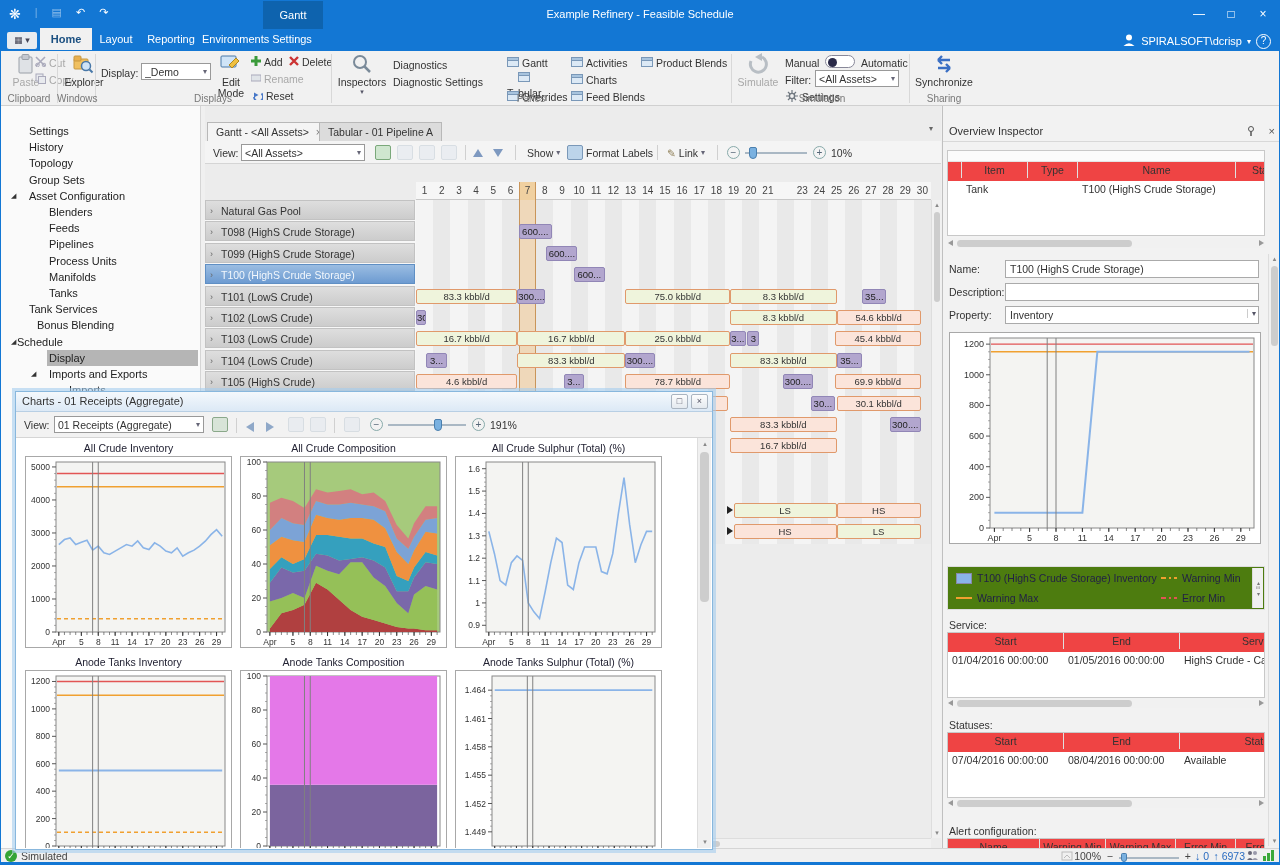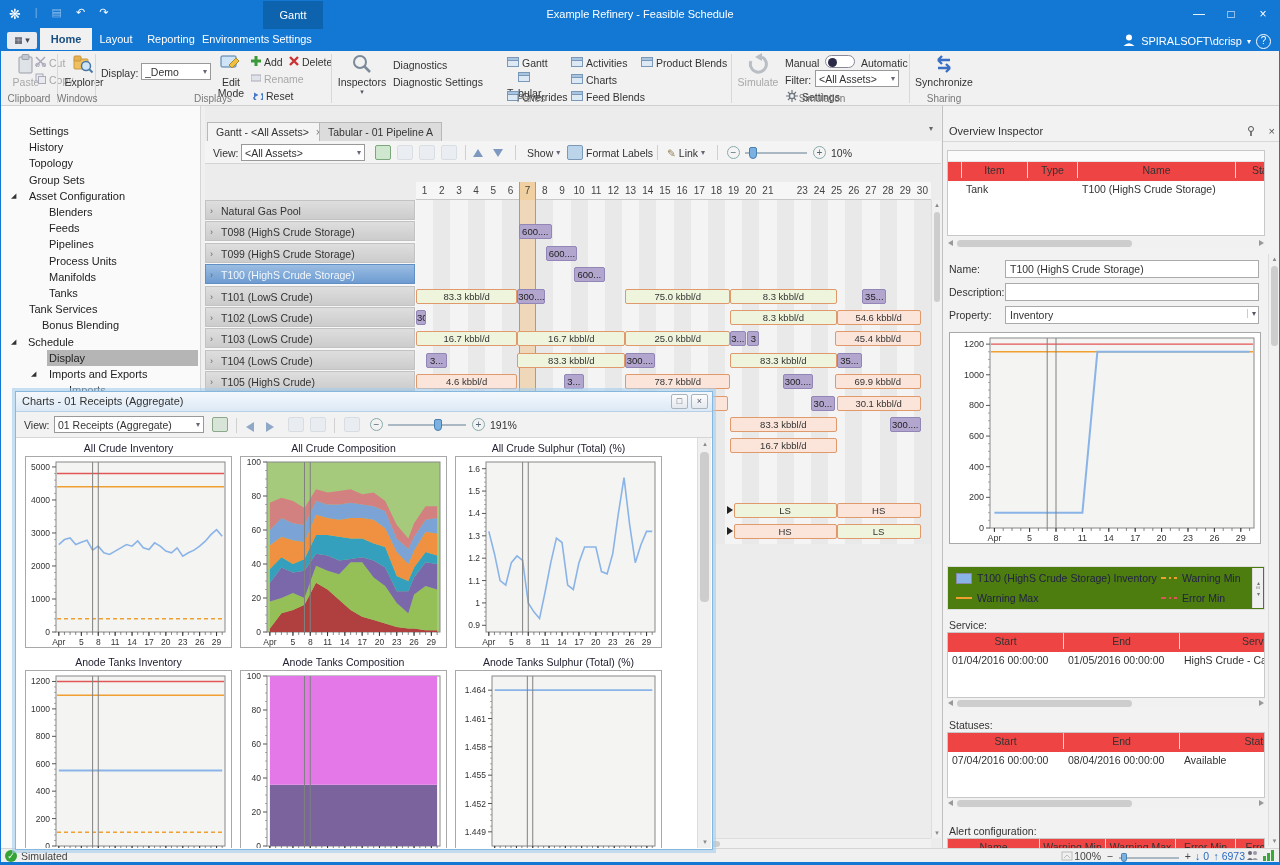--- a/index.html
+++ b/index.html
@@ -338,22 +338,22 @@
       <div class="tree-item" style="top: 49.4px; padding-left: 28px;"><span>Topology</span></div>
       <div class="tree-item" style="top: 65.6px; padding-left: 28px;"><span>Group Sets</span></div>
       <div class="tree-item" style="top: 81.8px; padding-left: 28px;"><div class="tree-arrow" style="left: 10px;">◢</div><span>Asset Configuration</span></div>
       <div class="tree-item" style="top: 98px; padding-left: 48px;"><span>Blenders</span></div>
       <div class="tree-item" style="top: 114.2px; padding-left: 48px;"><span>Feeds</span></div>
       <div class="tree-item" style="top: 130.4px; padding-left: 48px;"><span>Pipelines</span></div>
       <div class="tree-item" style="top: 146.6px; padding-left: 48px;"><span>Process Units</span></div>
       <div class="tree-item" style="top: 162.8px; padding-left: 48px;"><span>Manifolds</span></div>
       <div class="tree-item" style="top: 179px; padding-left: 48px;"><span>Tanks</span></div>
       <div class="tree-item" style="top: 195.2px; padding-left: 28px;"><span>Tank Services</span></div>
-      <div class="tree-item" style="top: 211.4px; padding-left: 21px; margin-left: 20px;"><span>Bonus Blending</span></div>
-      <div class="tree-item" style="top: 227.6px; padding-left: 27px;"><div class="tree-arrow" style="left: 10px;">◢</div><span>Schedule</span></div>
+      <div class="tree-item" style="top: 211.4px; padding-left: 36px;"><span>Bonus Blending</span></div>
+      <div class="tree-item" style="top: 227.6px; padding-left: 16px;"><div class="tree-arrow" style="left: 10px;">◢</div><span>Schedule</span></div>
       <div class="tree-item sel" style="top: 243.8px; padding-left: 2px; left: 46px;"><span>Display</span></div>
       <div class="tree-item" style="top: 260px; padding-left: 48px;"><div class="tree-arrow" style="left: 30px;">◢</div><span>Imports and Exports</span></div>
       <div class="tree-item" style="top: 276.2px; padding-left: 68px;"><span>Imports</span></div>
     </div>
 
   <div class="docarea" id="docarea">
     <div class="doctab active" style="left:2px"><span>Gantt - &lt;All Assets&gt;</span> <span style="color:#777;padding-left:4px">×</span></div>
     <div class="doctab" style="left:114px">Tabular - 01 Pipeline A</div>
     <div class="abs" style="top:18px;left:724px;color:#666;font-size:8px">▾</div>
 

